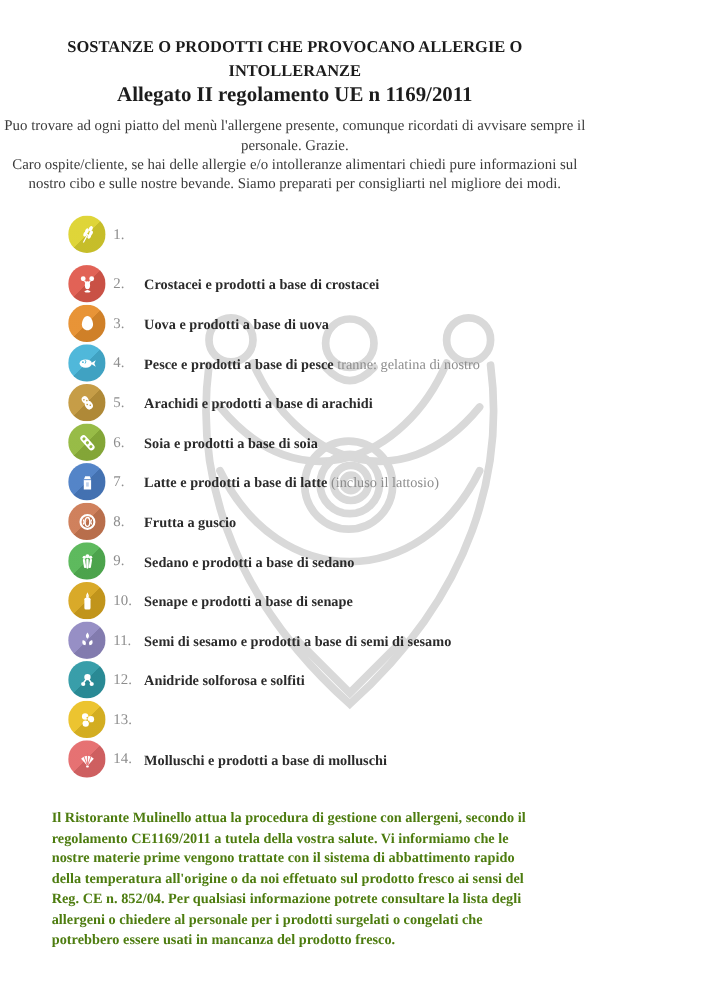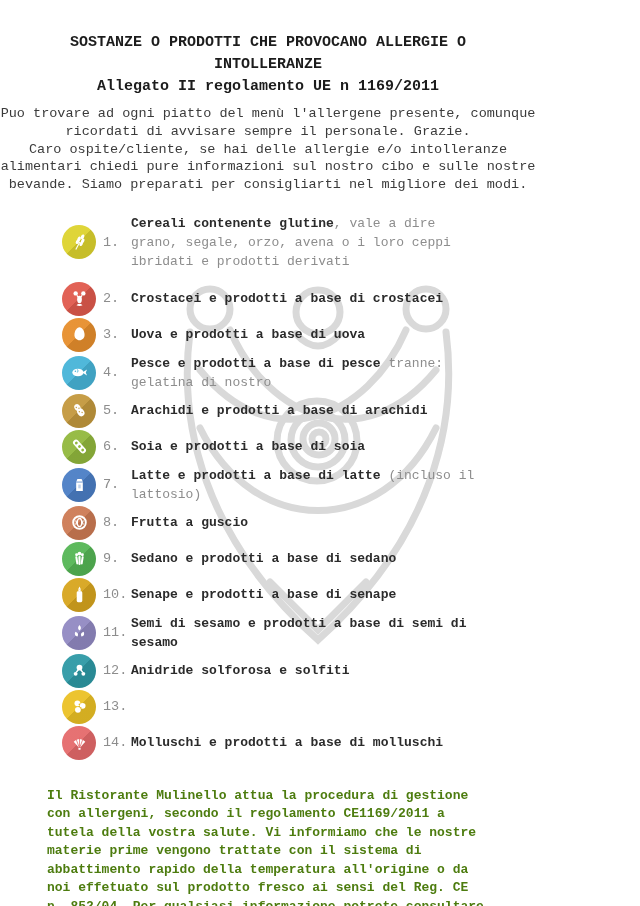--- a/index.html
+++ b/index.html
@@ -1,37 +1,37 @@
 <!DOCTYPE html>
 <html><head>
 <meta charset="utf-8">
 <style>
   html,body{margin:0;padding:0;background:#ffffff;}
   .page{
     position:relative;
     width:536px;height:906px;
     background:#ffffff;
-    font-family:Liberation Mono, monospace;
+    font-family:Liberation Serif, serif;
     overflow:hidden;
   }
   
   .watermark{
     position:absolute;left:172px;top:282px;width:292px;height:378px;
     z-index:0;pointer-events:none;
   }
   .watermark *{fill:none;stroke-width:7;stroke-linecap:round;}
   
   .content{position:relative;z-index:1;padding-top:32px;}
   .title{
     margin:0 auto;max-width:470px;text-align:center;
     font-size:15px;line-height:22px;font-weight:700;color:#1c1c1c;
   }
   .subtitle{
     margin:0 auto;max-width:500px;text-align:center;
-    font-size:15px;line-height:22px;font-weight:700;color:#1c1c1c;
+    font-size:19px;line-height:22px;font-weight:700;color:#1c1c1c;
   }
   .intro{
     margin:7px auto 0;max-width:566px;text-align:center;
     font-size:13.5px;line-height:17.8px;color:#3b3b3b;
   }
   .intro p{margin:0;}
   
   .allergen-list{
     list-style:none;margin:20px 0 0;padding:0 58px 0 62px;
   }
@@ -98,21 +98,20 @@
               <ellipse cx="12" cy="4.6" rx="1.9" ry="2.8"></ellipse>
               <ellipse cx="9.6" cy="8.6" rx="1.8" ry="2.7"></ellipse>
                 <ellipse cx="14.4" cy="8.6" rx="1.8" ry="2.7"></ellipse>
               <ellipse cx="9.6" cy="12.4" rx="1.8" ry="2.7"></ellipse>
                 <ellipse cx="14.4" cy="12.4" rx="1.8" ry="2.7"></ellipse>
               <rect x="11.35" y="11" width="1.3" height="10"></rect>
             </g>
           </svg>
         </span>
         <span class="num">1.</span>
-        <p class="al-text"><b>Cereali contenente glutine</b><span class="al-suffix">, vale a dire grano, segale, orzo, avena o i loro ceppi ibridati e prodotti derivati</span></p>
       </li>
 
       <li>
         <span class="badge" style="background-color: rgb(224, 90, 77); color: rgb(224, 90, 77);">
           <svg viewBox="0 0 24 24">
             <g fill="#fff">
               <circle cx="7.6" cy="6.2" r="2.5"></circle>
                 <circle cx="16.4" cy="6.2" r="2.5"></circle>
               <path d="M9 8.5 L11 11 L13 11 L15 8.5" stroke="#fff" stroke-width="1.4" fill="none"></path>
               <ellipse cx="12" cy="13" rx="2.7" ry="4.2"></ellipse>

